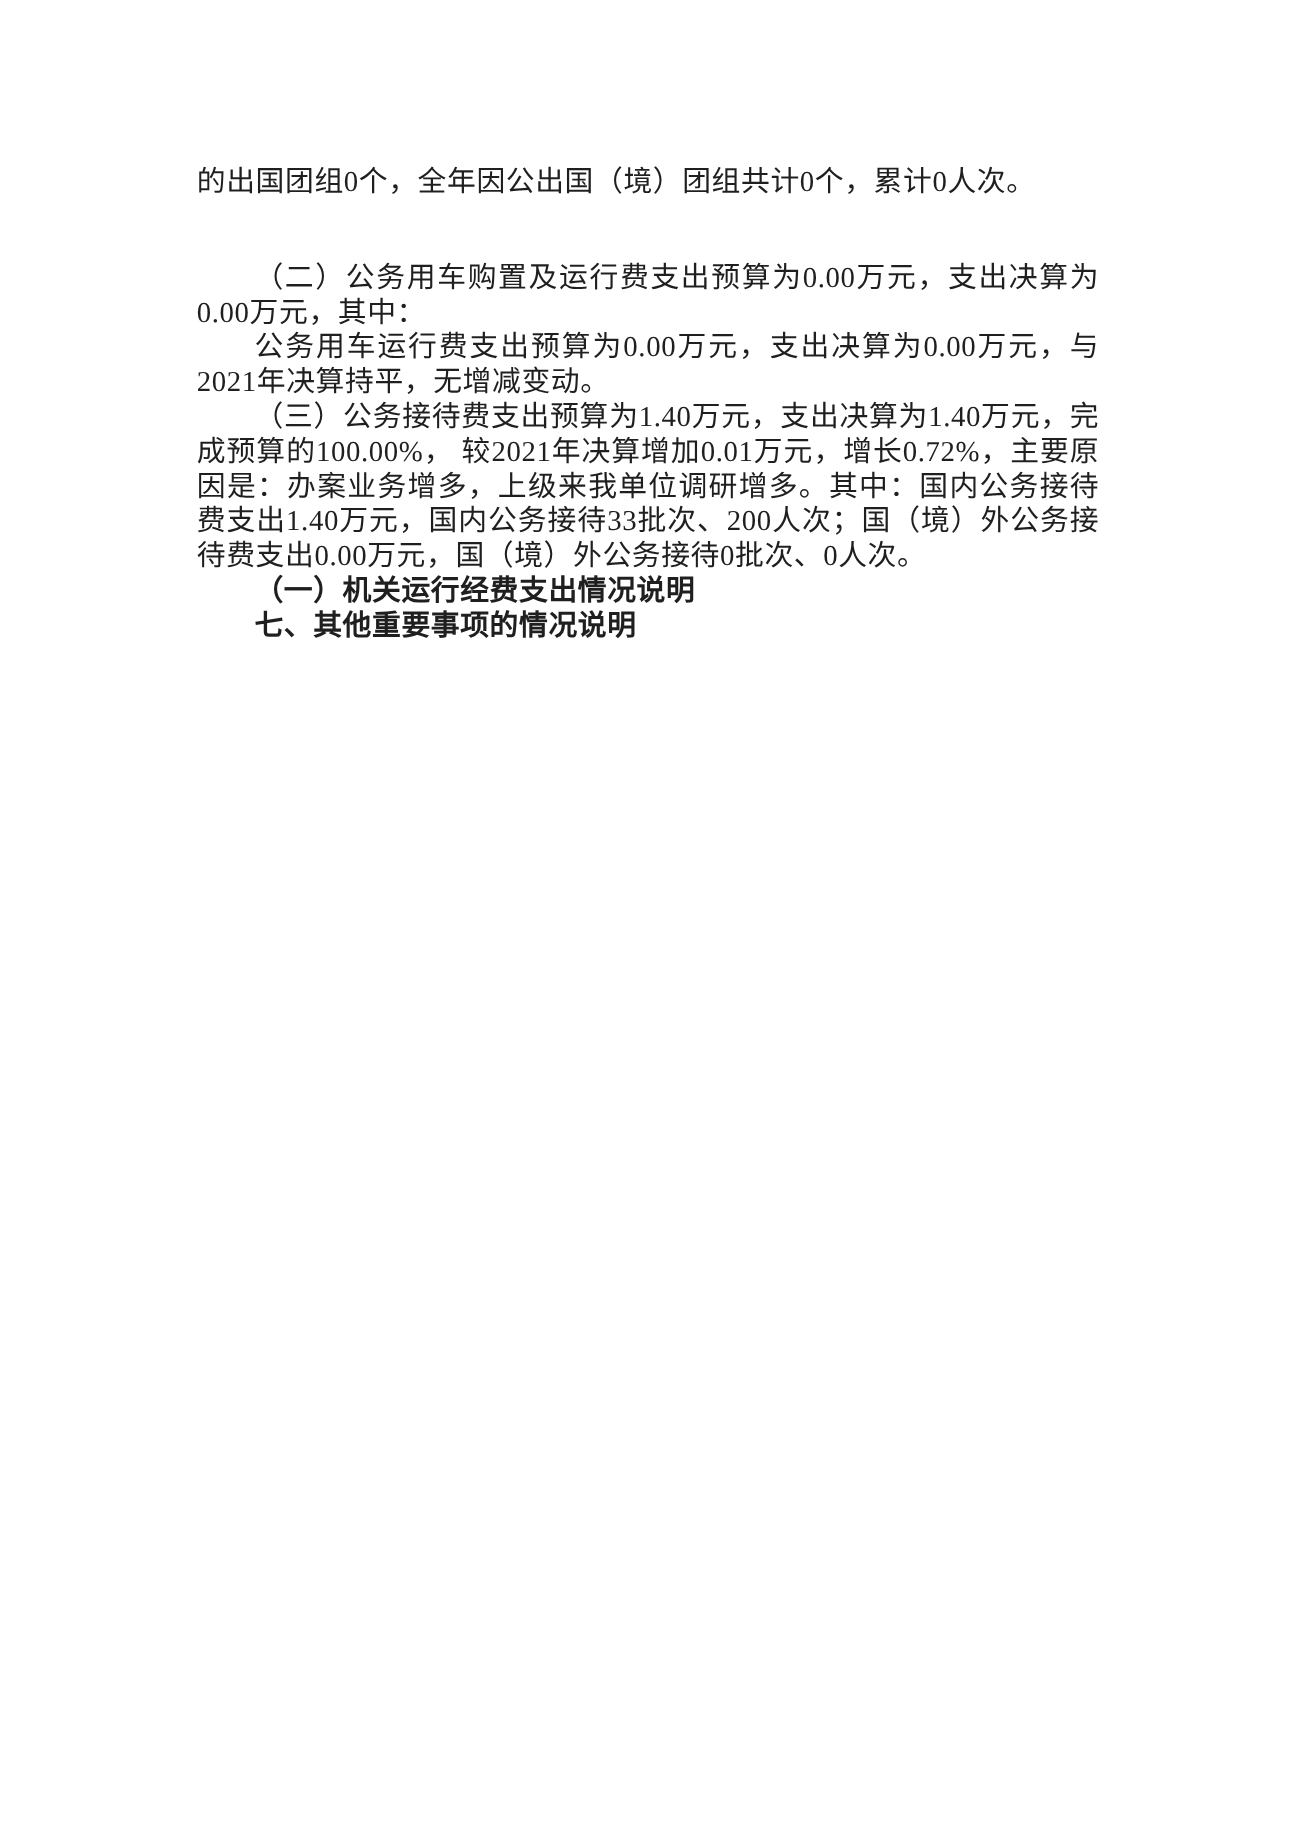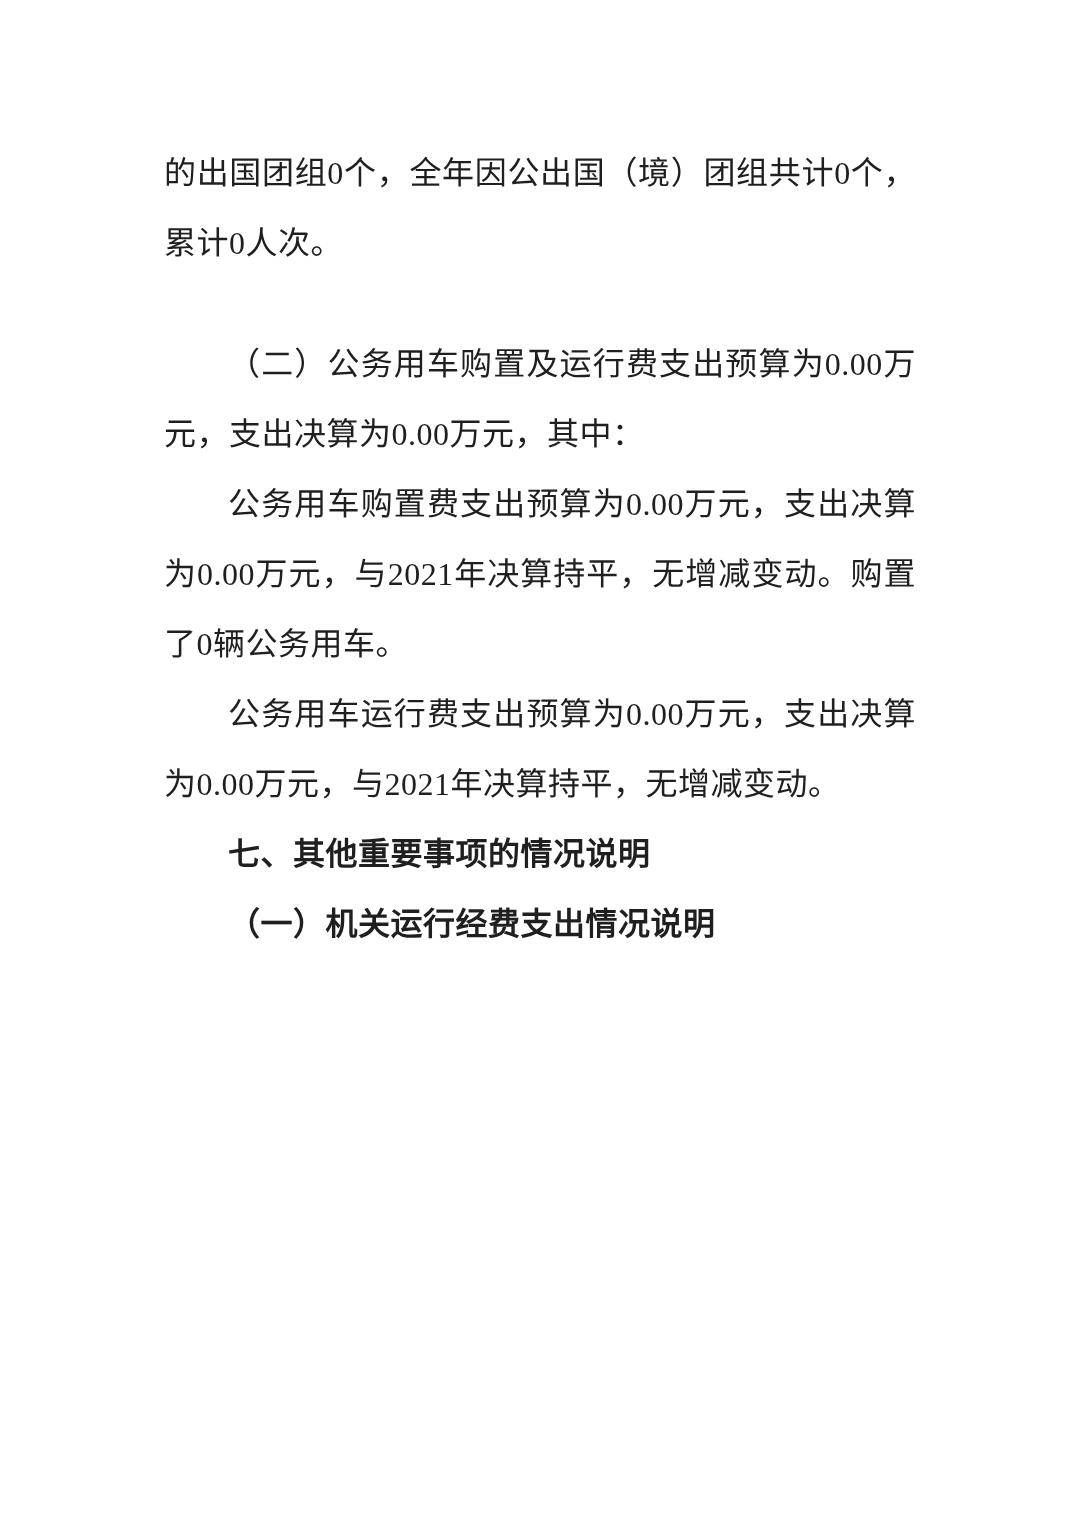--- a/index.html
+++ b/index.html
@@ -18,22 +18,22 @@
     top: 0;
     width: 1075px;
     height: 1520px;
     overflow: hidden;
   }
   .page-content {
     position: absolute;
     left: 164px;
     top: 138px;
     width: 752px;
-    font-size: 32px;
-    line-height: 70px;
+    font-size: 24px;
+    line-height: 29px;
     text-align: justify;
     text-justify: inter-ideograph;
     letter-spacing: 0.5px;
   }
   .page-content p {
     margin: 0;
     padding: 0;
   }
   .para-body {
     text-indent: 2em;
@@ -50,18 +50,18 @@
   }
 </style>
 </head>
 <body style="background: rgb(255, 255, 255);">
 
 <div class="page">
   <div class="page-content" style="color: rgb(31, 31, 31);">
       <p class="para-continuation">的出国团组0个，全年因公出国（境）团组共计0个，累计0人次。</p>
       <p class="para-spacer"></p>
       <p class="para-body">（二）公务用车购置及运行费支出预算为0.00万元，支出决算为0.00万元，其中：</p>
-      <p class="para-body">公务用车购置费支出预算为0.00万元，支出决算为0.00万元，与2021年决算持平，无增减变动。购置了0辆公务用车。</p>
       <p class="para-body">公务用车运行费支出预算为0.00万元，支出决算为0.00万元，与2021年决算持平，无增减变动。</p>
+      <p class="para-body">（三）公务接待费支出预算为1.40万元，支出决算为1.40万元，完成预算的100.00%， 较2021年决算增加0.01万元，增长0.72%，主要原因是：办案业务增多，上级来我单位调研增多。其中：国内公务接待费支出1.40万元，国内公务接待33批次、200人次；国（境）外公务接待费支出0.00万元，国（境）外公务接待0批次、0人次。</p>
+      <p class="para-heading">（一）机关运行经费支出情况说明</p>
       <p class="para-heading">七、其他重要事项的情况说明</p>
-      <p class="para-heading">（一）机关运行经费支出情况说明</p>
     </div>
 </div>
 
 </body></html>

